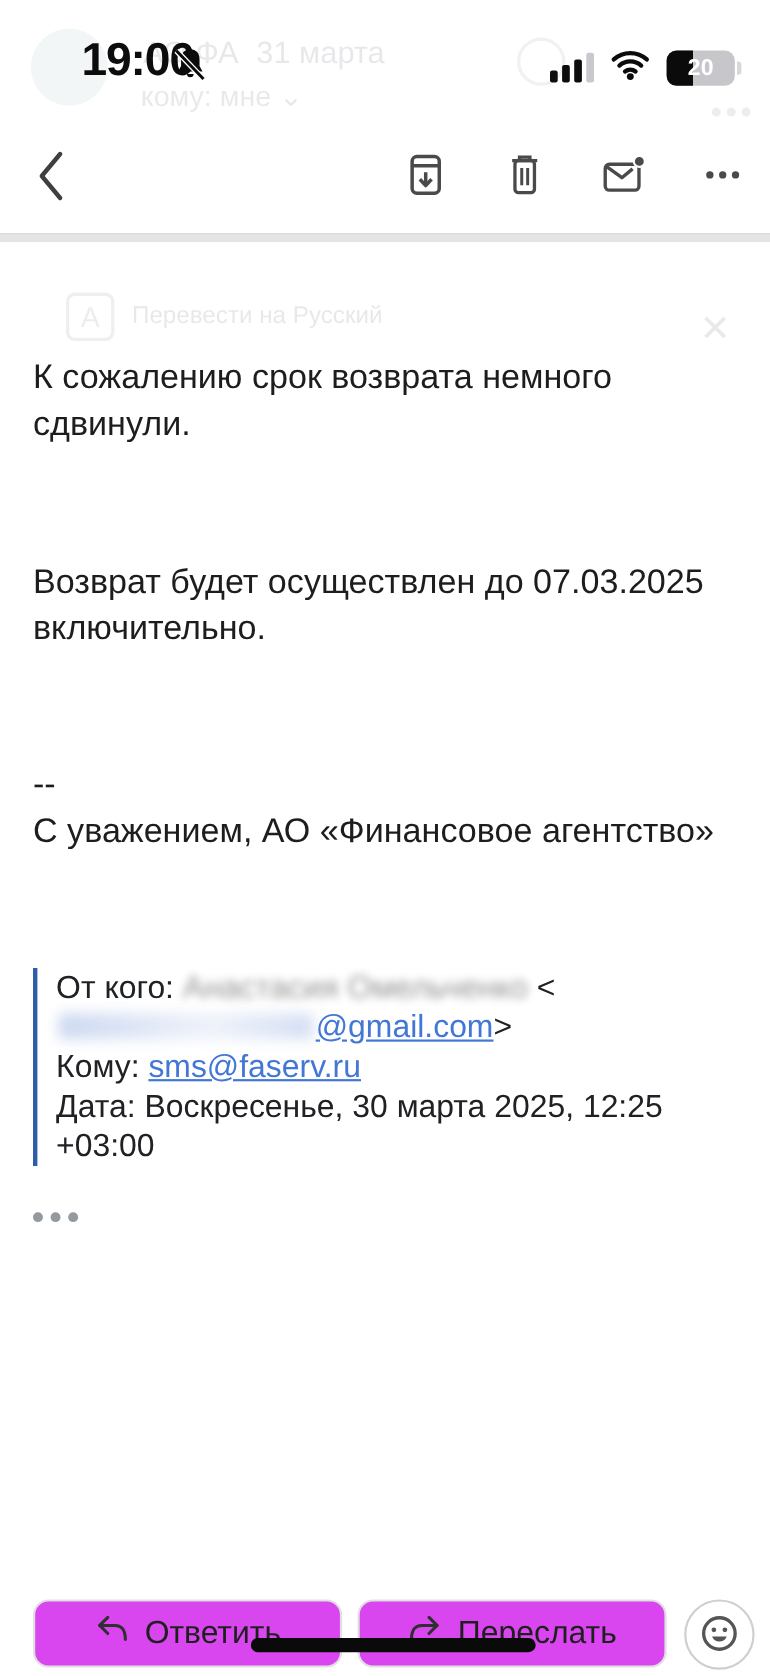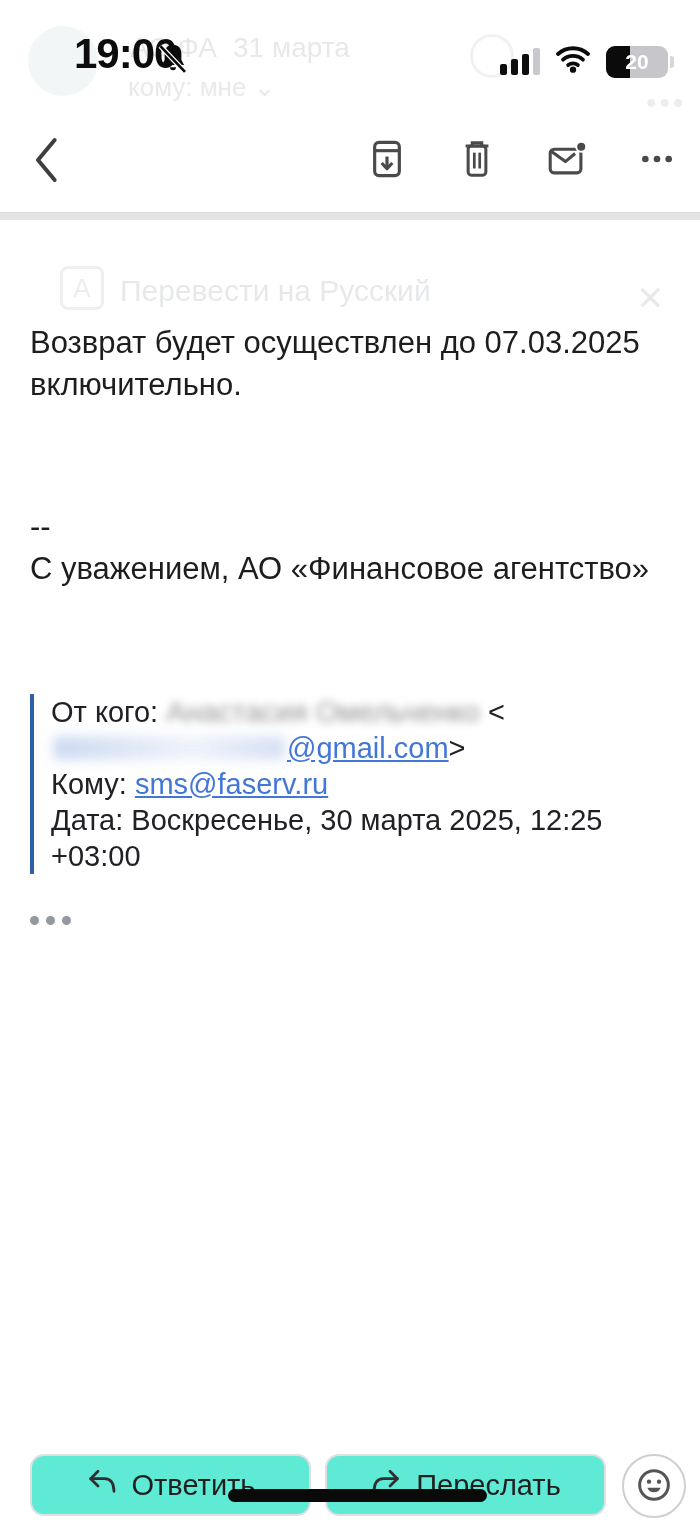--- a/index.html
+++ b/index.html
@@ -21,21 +21,21 @@
   .battery .pct { position:absolute; left:0; top:0; width:100%; height:100%; display:flex; align-items:center; justify-content:center; color:#fff; font-size:21px; font-weight:700; }
   .battery .nub { position:absolute; right:-6px; top:10px; width:4px; height:12px; background:#d8d8dc; border-radius:0 3px 3px 0; }
 
   
   .ul-avatar { position:absolute; left:28px; top:26px; width:70px; height:70px; border-radius:50%; background:rgba(130,170,170,0.10); }
   .ul-sender { position:absolute; left:130px; top:32px; font-size:28px; color:rgba(70,78,90,0.13); }
   .ul-sender .sep { display:inline-block; width:16px; }
   .ul-to { position:absolute; left:128px; top:72px; font-size:26px; color:rgba(70,78,90,0.12); }
   .ul-smiley { position:absolute; left:470px; top:34px; width:44px; height:44px; border-radius:50%; border:3px solid rgba(70,78,90,0.08); }
   .ul-dots-right { position:absolute; left:646px; top:86px; font-size:30px; letter-spacing:3px; color:rgba(70,78,90,0.10); }
-  .ul-banner-text { position:absolute; left:120px; top:156px; font-size:30px; color:rgba(70,78,90,0.13); }
+  .ul-banner-text { position:absolute; left:120px; top:156px; font-size:22px; color:rgba(70,78,90,0.13); }
   .ul-banner-icon { position:absolute; left:60px; top:148px; width:44px; height:44px; border:3px solid rgba(70,78,90,0.09); border-radius:8px; color:rgba(70,78,90,0.10); font-size:26px; display:flex; align-items:center; justify-content:center; }
   .ul-banner-x { position:absolute; left:636px; top:160px; font-size:34px; color:rgba(70,78,90,0.12); }
 
   
   .toolbar { position:absolute; left:0; top:118px; width:700px; height:94px; }
   .back-btn { position:absolute; left:28px; top:12px; width:48px; height:64px; display:flex; align-items:center; }
   .tb-actions { position:absolute; right:22px; top:14px; display:flex; align-items:center; gap:48px; }
   .tb-btn { width:42px; height:56px; display:flex; align-items:center; justify-content:center; background:none; border:none; padding:0; cursor:pointer; }
   .divider { position:absolute; left:0; top:212px; width:700px; height:8px; background:#e4e4e6; border-top:1px solid #d9d9db; }
 
@@ -49,21 +49,21 @@
   .quote a, .q-link { color:#4377d6; text-decoration:underline; cursor:pointer; }
   .redacted-name { display:inline-block; filter:blur(4px); opacity:0.55; color:#3c3c3e; }
   .redacted-email { display:inline-block; width:232px; height:24px; margin:0 2px -2px 2px; border-radius:4px;
                     background:linear-gradient(90deg, rgba(90,130,210,0.30), rgba(120,150,215,0.12) 60%, rgba(90,130,210,0.25));
                     filter:blur(6px); }
   .expand-dots { margin-top:36px; display:flex; gap:7px; width:70px; padding:6px 0; cursor:pointer; }
   .expand-dots i { width:9px; height:9px; border-radius:50%; background:#93999f; }
 
   
   .actionbar { position:absolute; left:0; top:1454px; width:700px; height:66px; }
-  .ab-btn { position:absolute; top:0; height:62px; background:#5eead4; border:2px solid #e0e0e2; border-radius:14px;
+  .ab-btn { position:absolute; top:0; height:62px; background:#d946ef; border:2px solid #e0e0e2; border-radius:14px;
             display:flex; align-items:center; justify-content:center; gap:14px; font-family:"Liberation Sans",sans-serif;
             font-size:29px; color:#1f1f1f; cursor:pointer; }
   .ab-reply { left:30px; width:281px; }
   .ab-forward { left:325px; width:281px; }
   .ab-emoji { position:absolute; left:622px; top:0; width:64px; height:64px; border:2px solid #cfcfcf; border-radius:50%;
               background:#fff; display:flex; align-items:center; justify-content:center; cursor:pointer; }
   .home-indicator { position:absolute; left:228px; top:1489px; width:259px; height:13px; border-radius:7px; background:#0a0a0a; z-index:5; }
 </style>
 </head>
 <body>
@@ -167,20 +167,21 @@
             <circle cx="19" cy="12" r="2" fill="#4a4a4a"></circle>
           </svg>
         </span>
       </button>
     </div>
   </div>
 
   <div class="divider"></div>
 
   <div class="content">
+    <p class="para gap">К сожалению срок возврата немного сдвинули.</p>
     <p class="para gap">Возврат будет осуществлен до 07.03.2025 включительно.</p>
 
     <div class="sig-block">
       <div>--</div>
       <div>С уважением, АО «Финансовое агентство»</div>
     </div>
 
     <div class="quote">
       <span>От кого:</span>
       <span class="redacted-name">Анастасия Омельченко</span>

